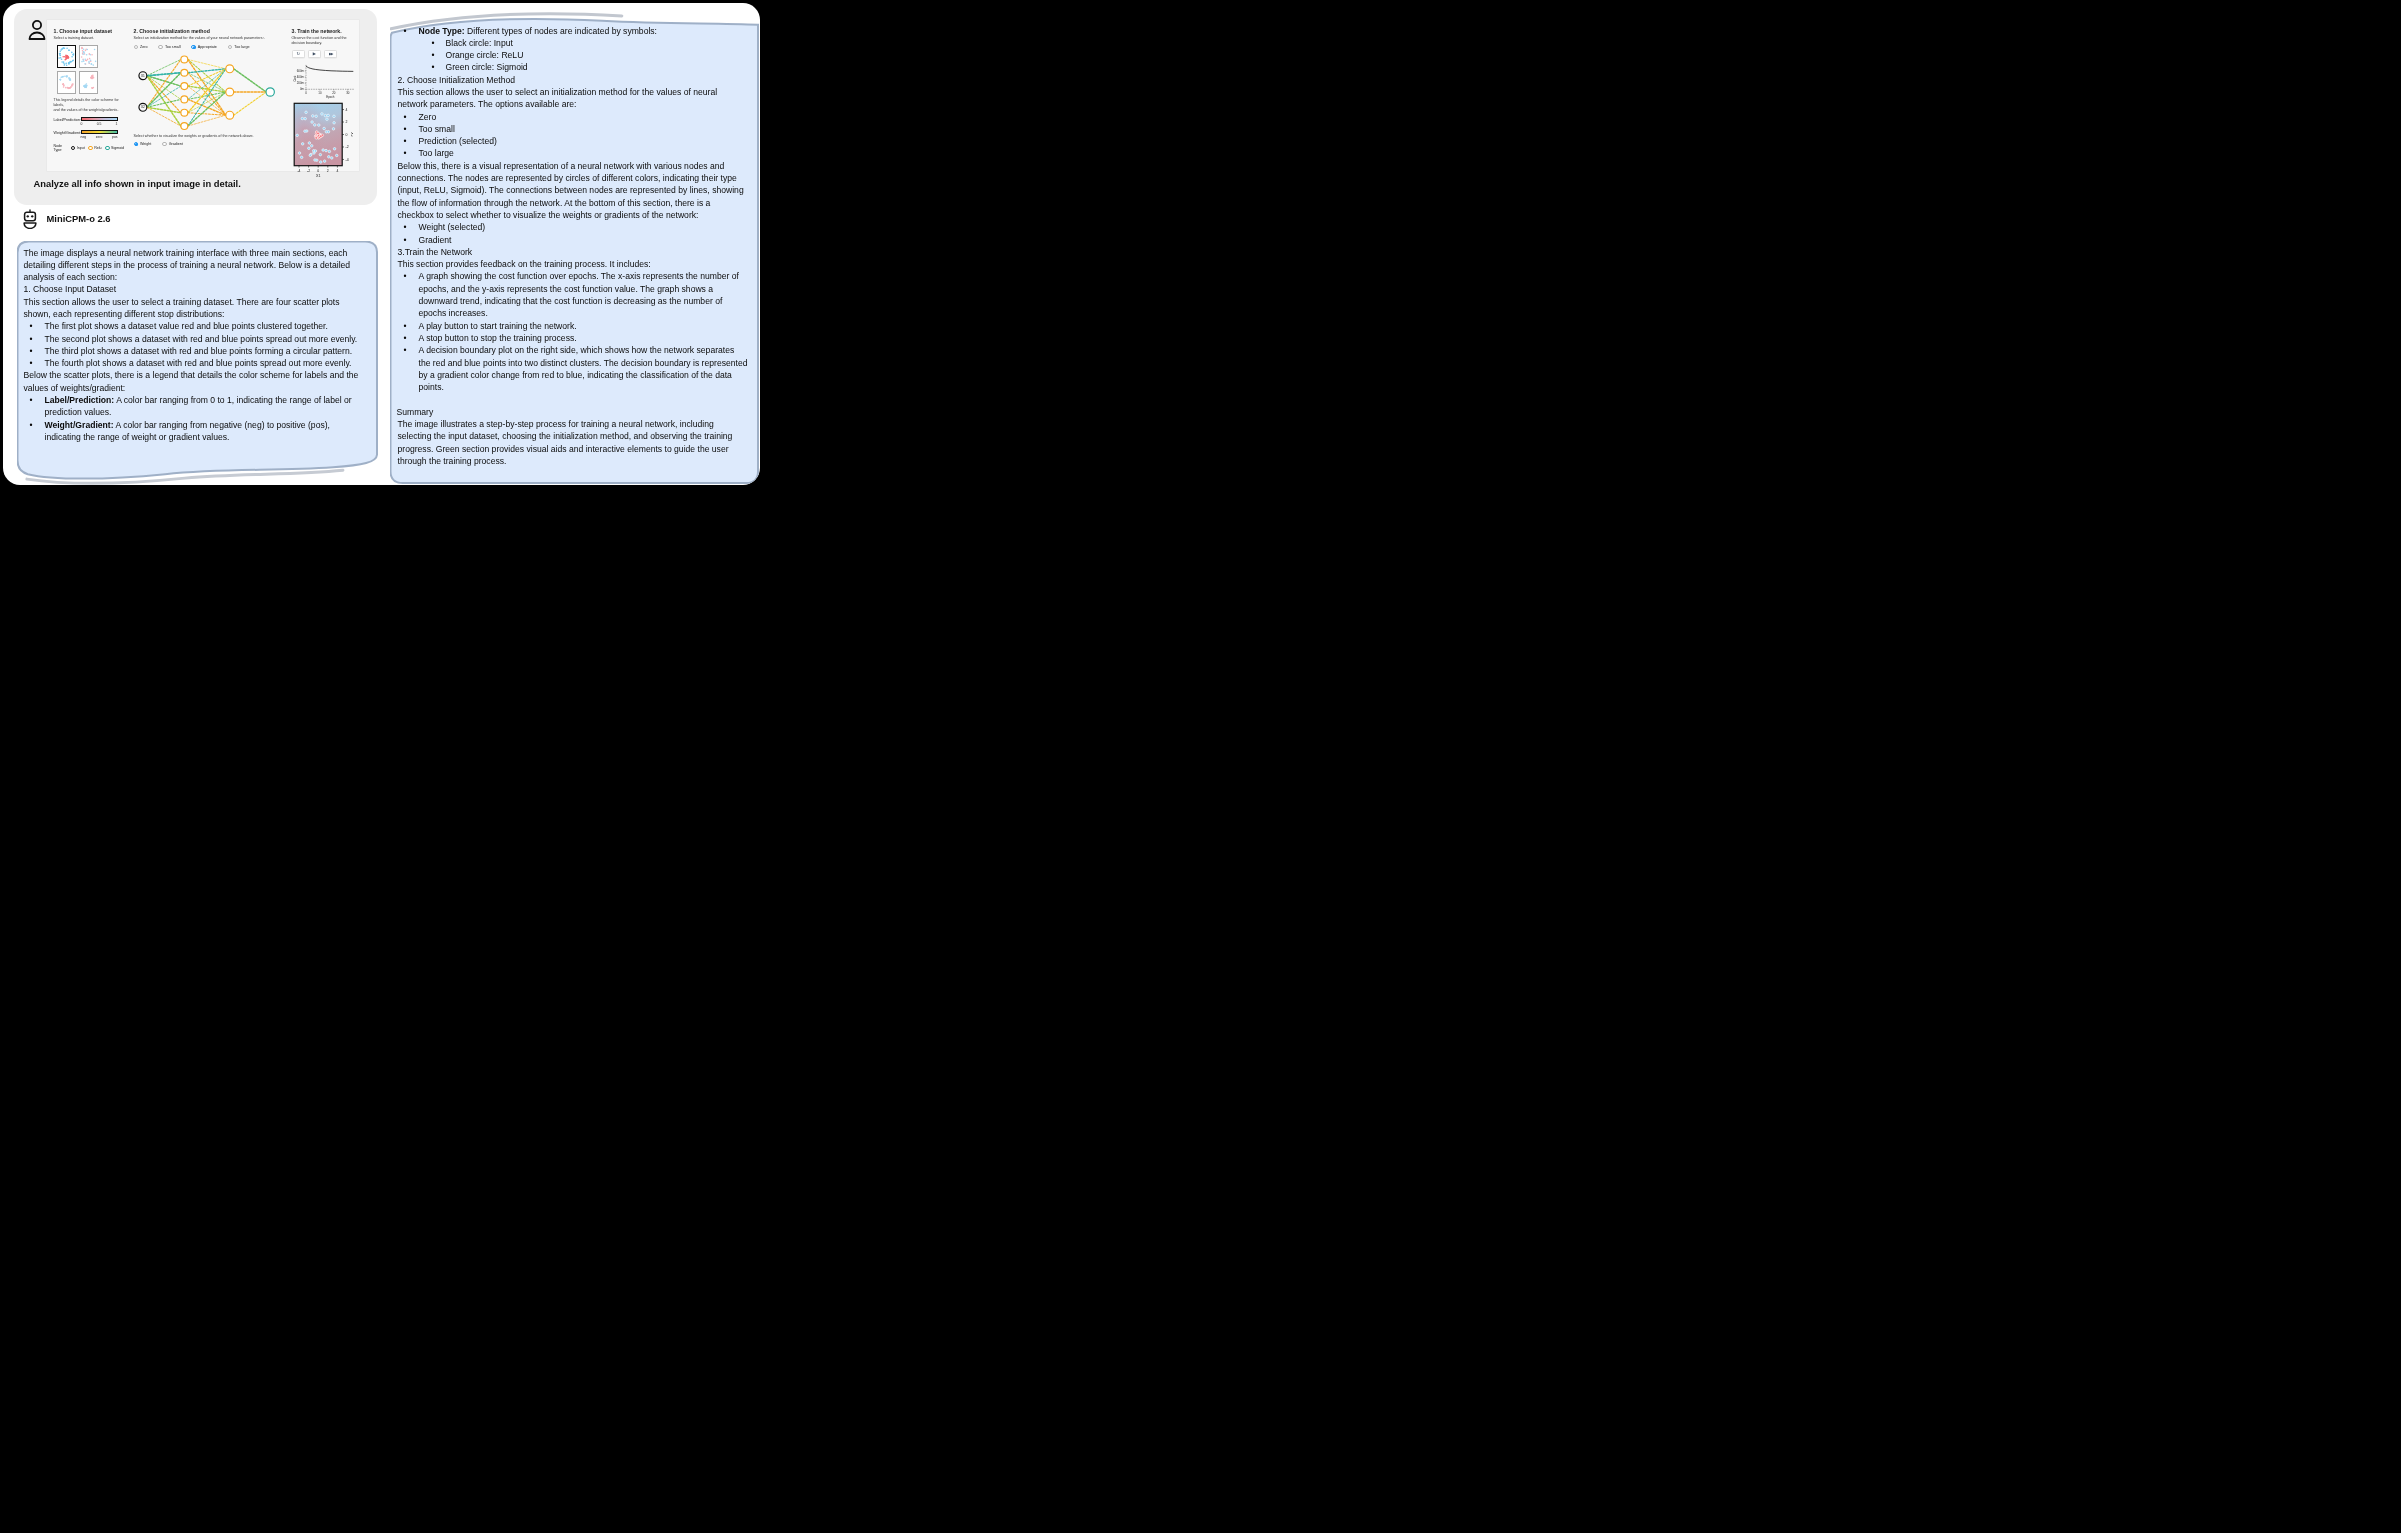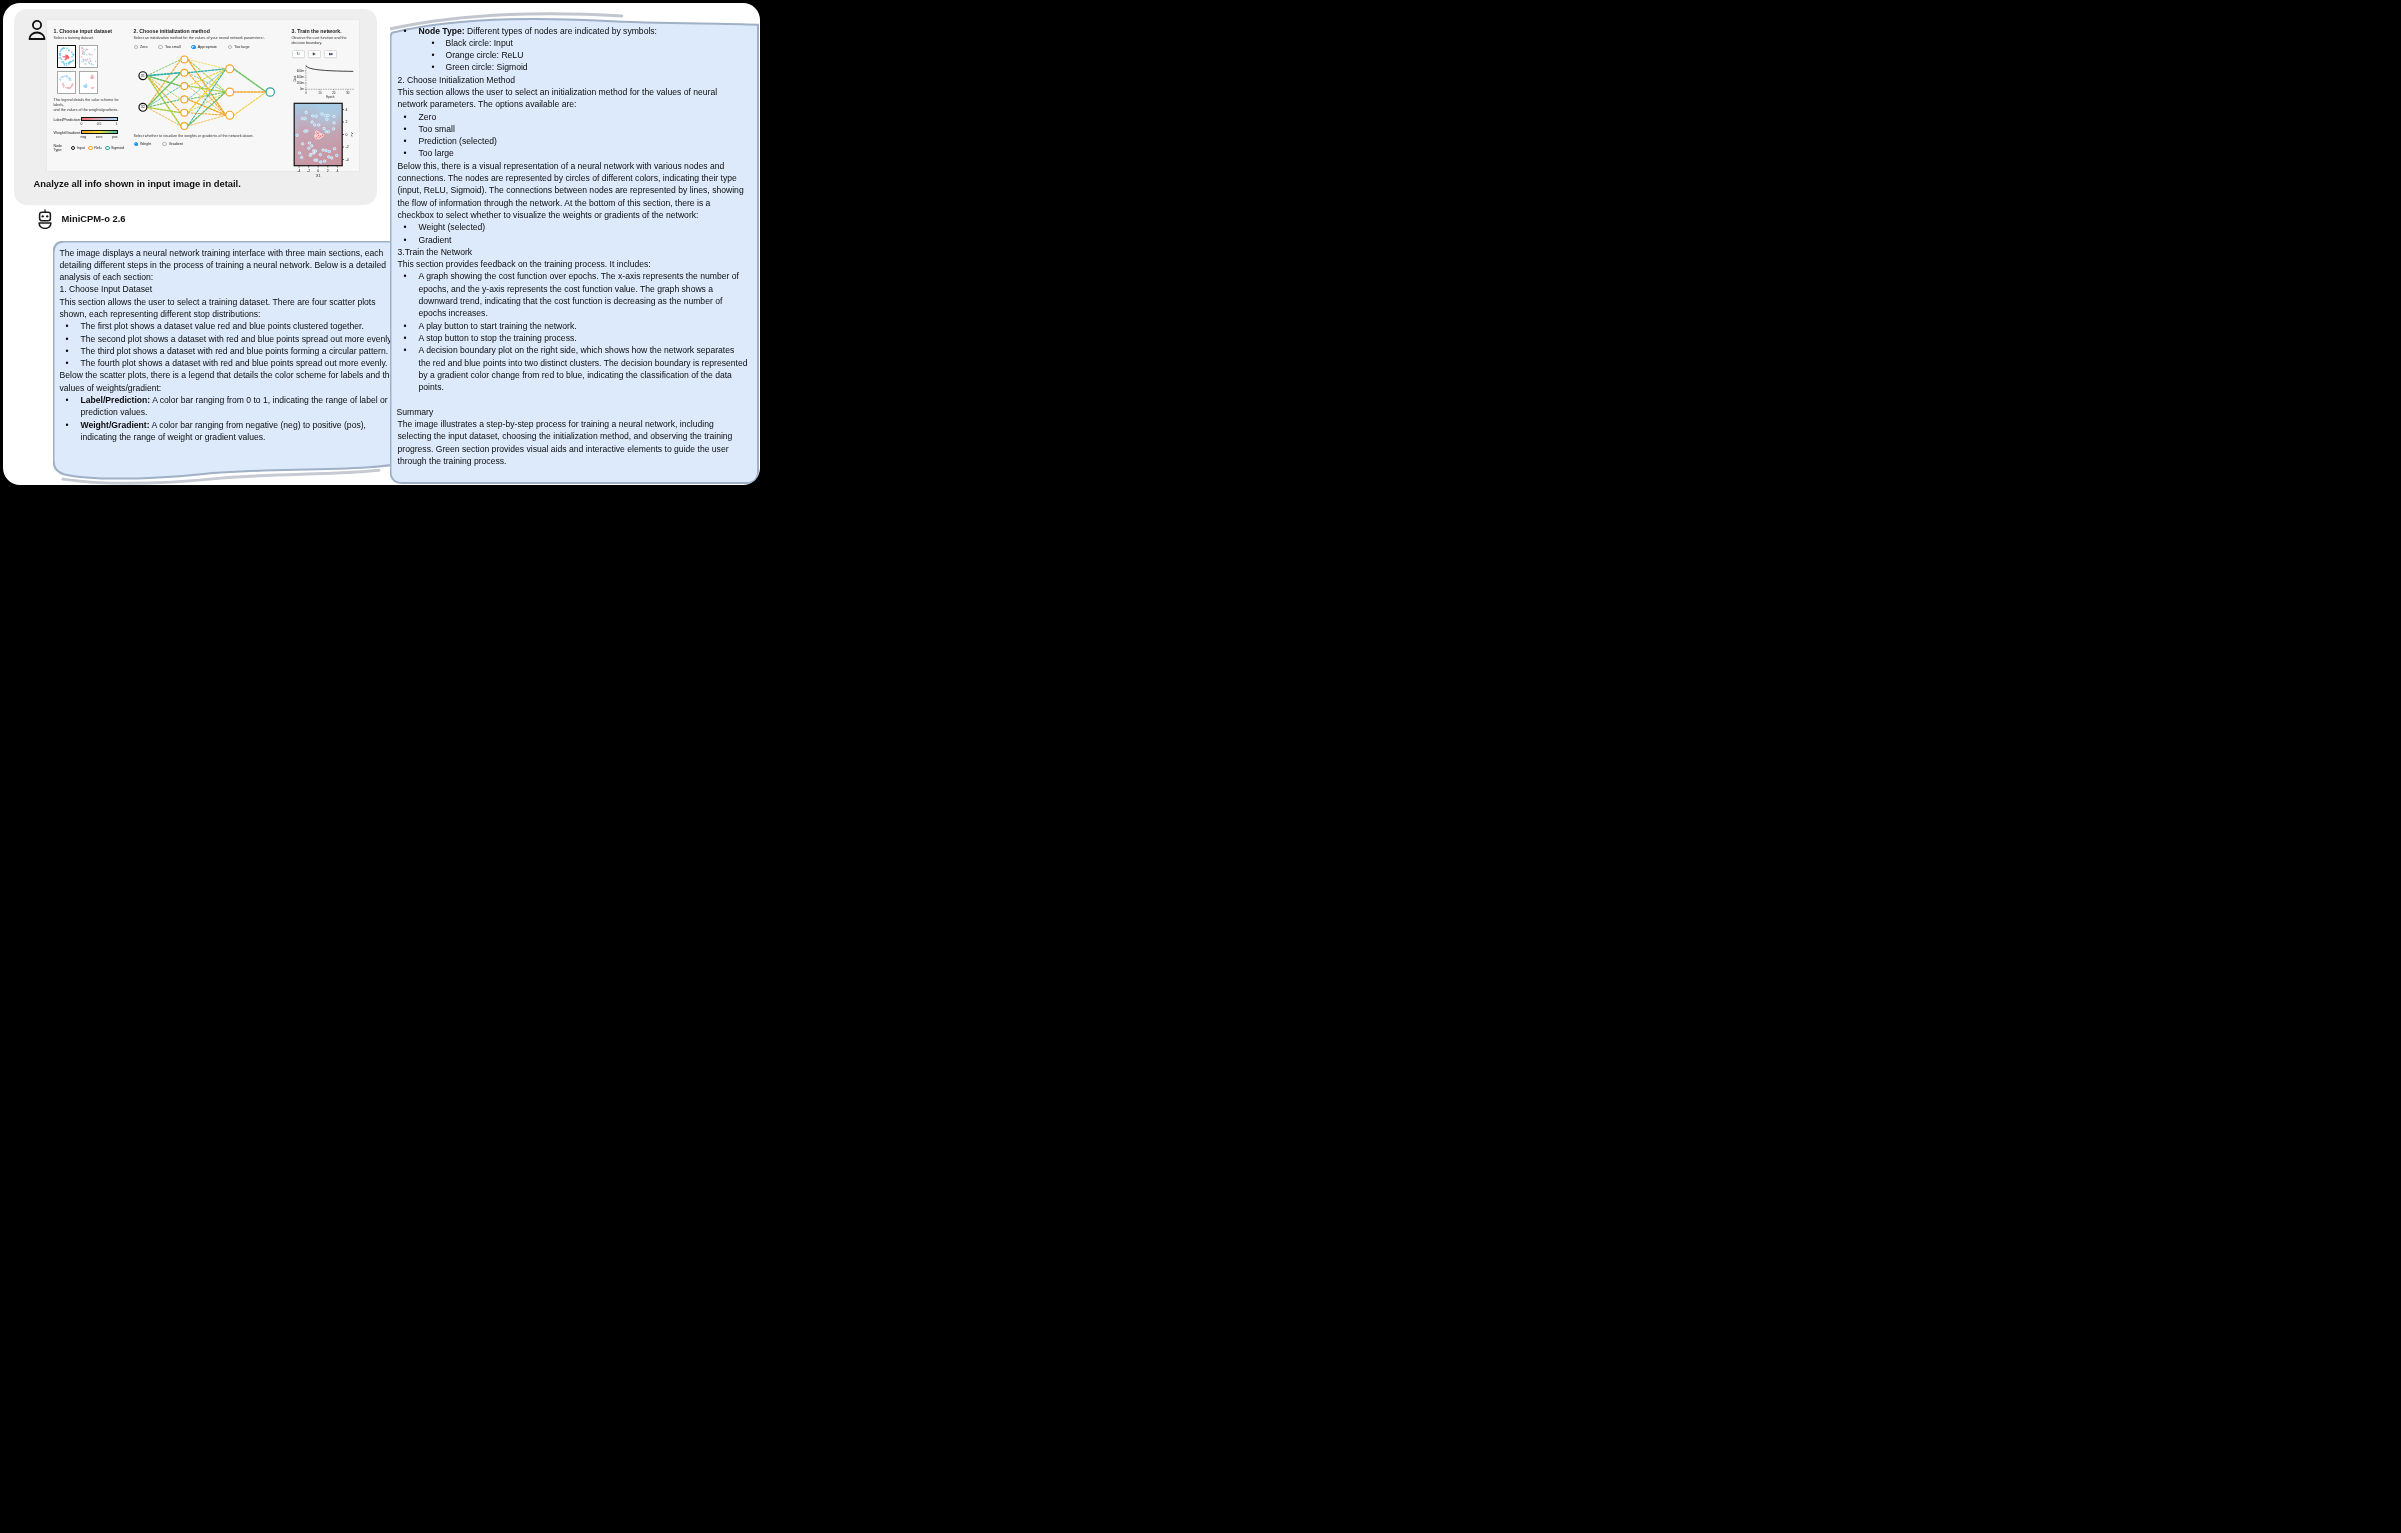--- a/index.html
+++ b/index.html
@@ -42,29 +42,29 @@
   .radio.on .rdot::after{content:"";position:absolute;left:0.7px;top:0.7px;width:3px;height:3px;border-radius:50%;background:#2196f3;}
   .net-svg{display:block;margin-top:4px;}
   .viz-prompt{margin-top:3px;font-size:3.7px;color:#333;}
   .btn-row{display:flex;margin-top:3.5px;}
   .tbtn{width:13.3px;height:8px;background:#fff;border:0.5px solid #ddd;border-radius:1.5px;box-shadow:0 0.5px 0.5px rgba(0,0,0,.08);margin-right:3px;display:flex;align-items:center;justify-content:center;font-size:4.2px;color:#3f4f63;}
   .tbtn .ff{letter-spacing:-1px;font-size:3.5px;}
   .cost-svg{display:block;margin-top:3px;}
   .bnd-svg{display:block;margin-top:2px;margin-left:1px;}
 
   
-  .model-row{position:absolute;left:33px;top:206px;display:flex;align-items:center;}
+  .model-row{position:absolute;left:18px;top:206px;display:flex;align-items:center;}
   .robot-icon{width:18px;height:20px;}
   .model-name{margin-left:8px;font-size:9.4px;font-weight:bold;color:#111;}
 
   
   .bubble{position:absolute;}
   .bubble svg.bg{position:absolute;inset:0;width:100%;height:100%;}
   .bubble .content{position:absolute;inset:0;color:#0b0b0b;font-size:8.6px;line-height:12.3px;}
-  .bubble-left{left:14px;top:238px;width:361px;height:247px;margin-left:36px;}
+  .bubble-left{left:14px;top:238px;width:361px;height:247px;}
   .bubble-left .content{padding:6px 11px 0 6px;}
   .bubble-right{left:387px;top:7px;width:369px;height:476px;}
   .bubble-right .content{padding:15px 11px 0 7px;}
   .blk{position:relative;}
   .blk.p{padding-left:1px;}
   .blk.b1{padding-left:22px;}
   .blk.b1 .dot{position:absolute;left:7px;}
   .blk.b2{padding-left:49px;}
   .blk.b2 .dot{position:absolute;left:35px;}
   .blk.h{font-weight:normal;}

